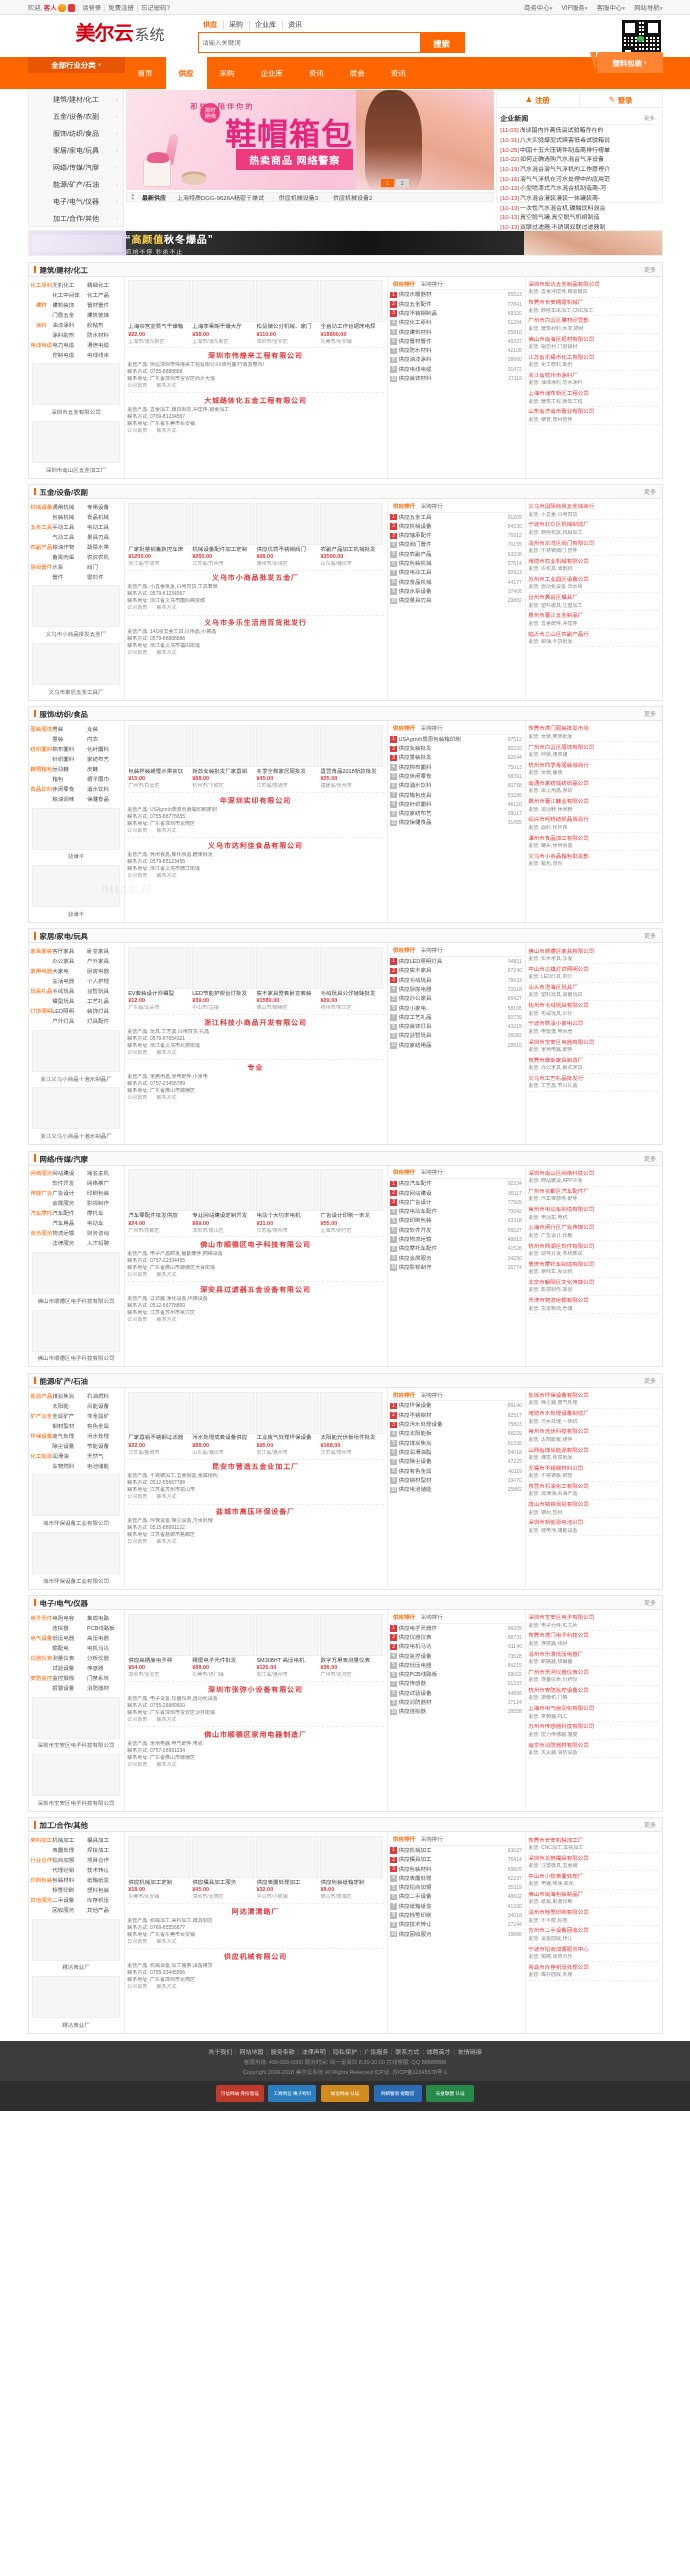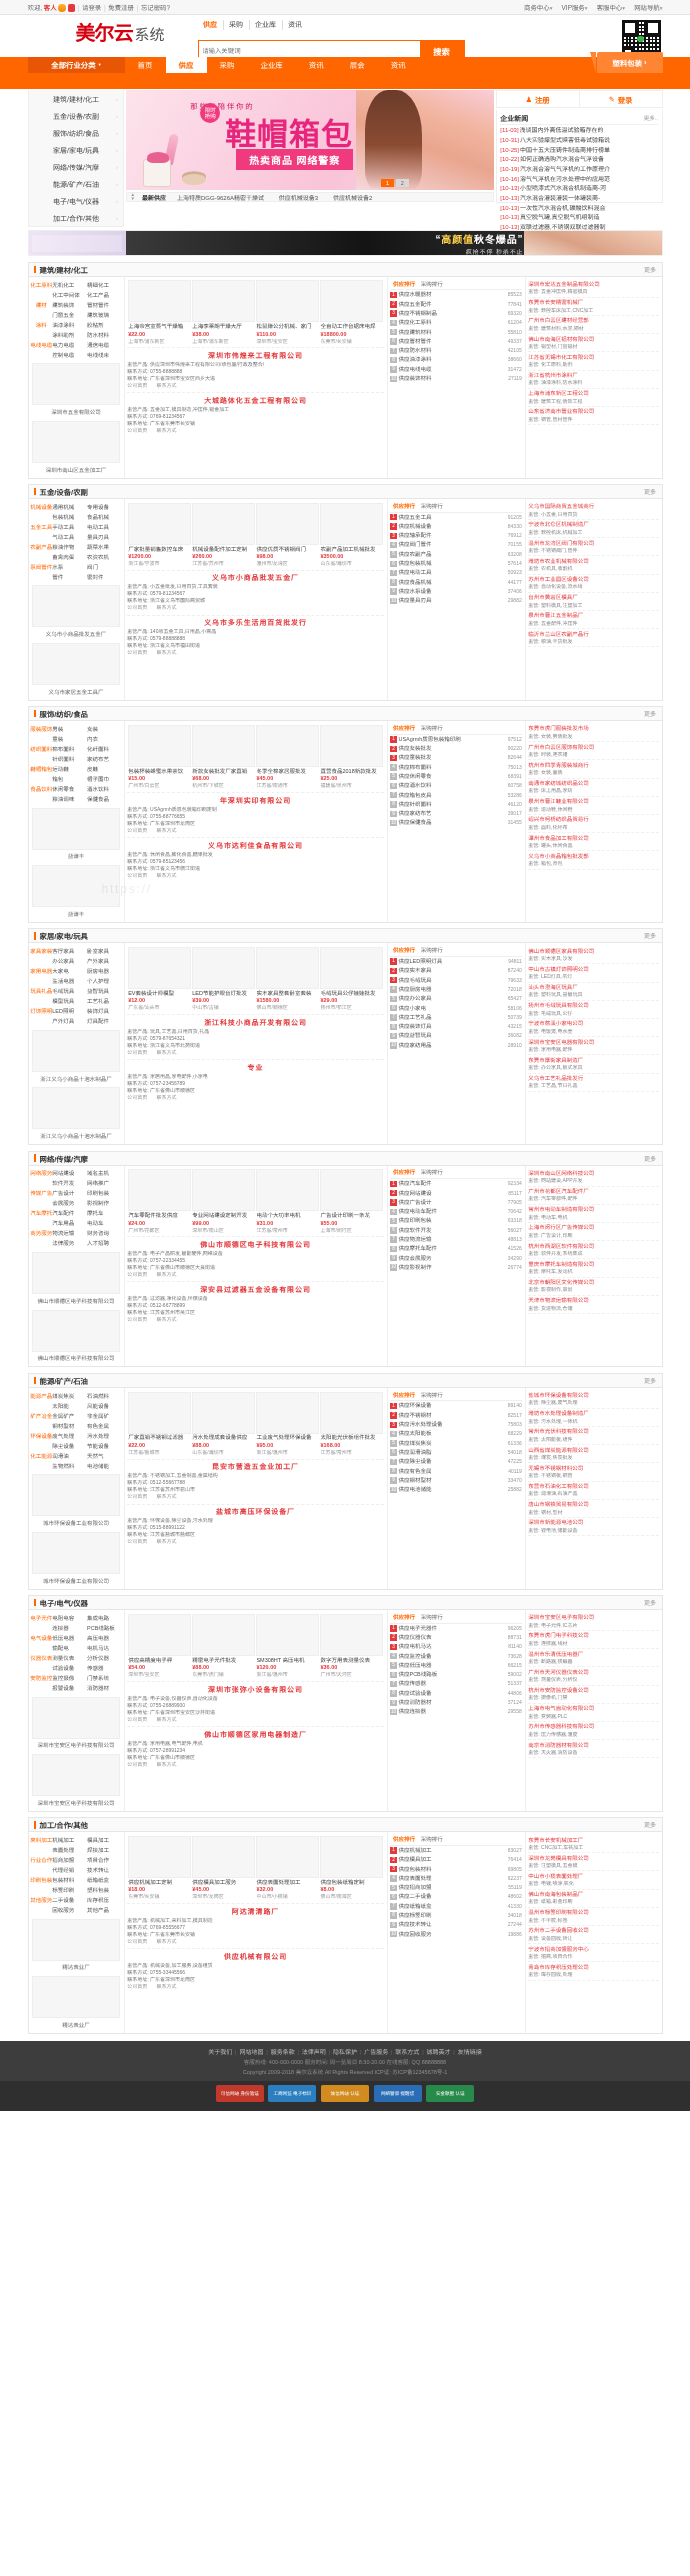--- a/index.html
+++ b/index.html
@@ -32,21 +32,21 @@
   .logo-box { width:170px; padding-left:48px; padding-top:4.6px; }
   .logo-main { font-size:20px; font-weight:bold; color:#d6000f;
      font-family:"DejaVu Sans",sans-serif; letter-spacing:-0.9px; line-height:1; display:inline-block;}
   .logo-sub { font-size:15px; color:#555; margin-left:1.8px; }
 
   .search-area { width:267px; padding-top:1.8px; }
   .search-tabs { display:flex; gap:0; font-size:7px; height:10px; }
   .search-tabs .st { padding:0 5.5px; color:#444; border-right:0.9px solid #ddd; line-height:9.2px;}
   .search-tabs .st.on { color:#f60; font-weight:bold; }
   .search-tabs .st:last-child { border-right:none; }
-  .search-box { display:flex; height:21px; border:1.8px solid #f60; margin-top:10px; }
+  .search-box { display:flex; height:21px; border:1.8px solid #f60; margin-top:2px; }
   .search-box input { flex:1; border:none; outline:none; font-size:6.4px; padding-left:3.7px;
      color:#999; font-family:inherit; }
   .search-btn { width:44px; background:#f60; color:#fff; font-size:8.3px; font-weight:bold;
      display:flex; align-items:center; justify-content:center; cursor:pointer; }
   .hot-words { font-size:6.4px; margin-top:2.8px; color:#666; display:flex; flex-wrap:wrap; gap:3.7px;}
   .hot-words .hw.hot { color:#f60; }
   .hot-words .hwsep { color:#ddd; }
   .hot-words .hw.rank { color:#555; }
 
   .qr-area { margin-left:auto; padding-right:1.8px; padding-top:1.8px; }
@@ -61,21 +61,21 @@
   .qr i{left:0.9px;bottom:0.9px;}
   .qr em{position:absolute;left:15.7px;top:15.7px;width:6.4px;height:6.4px;background:#3ab54a;border-radius:50%;}
 
   
   .mainnav { height:32px; background:#f60; position:relative; }
   .mainnav .wrap { display:flex; height:16.6px; align-items:stretch; position:relative; }
   .allcat { width:97px; background:#e85504; color:#fff; font-size:7.4px; font-weight:bold;
      display:flex; align-items:center; justify-content:center; gap:2.8px; }
   .allcat .caret { font-size:4.6px; }
   .mainnav .nav-items { display:flex; flex:1; }
-  .mainnav .nv { padding:8px 13px; font-size:7.4px; color:#fff; display:flex; align-items:center;
+  .mainnav .nv { padding:16px 13px; font-size:7.4px; color:#fff; display:flex; align-items:center;
      justify-content:center; min-width:41px; }
   .mainnav .nv.on { background:#fff; color:#f60; font-weight:bold; }
   .pubbtn { position:absolute; right:0; top:-4.6px; height:21px; width:66px; background:#ff8533;
      color:#fff; font-size:7.4px; font-weight:bold; display:flex; align-items:center;
      justify-content:center; border-radius:1.8px 1.8px 0 0; gap:1.8px;}
   .pubbtn:before{content:"";position:absolute;left:-6.4px;top:0;border-width:0 6.4px 21px 0;
      border-style:solid;border-color:transparent #ff8533 transparent transparent;}
 
   
   .hero { display:flex; margin-top:1.8px; }
@@ -130,21 +130,21 @@
   .news-hd .more { margin-left:auto; font-size:5.5px; color:#999; }
   .news-li { font-size:6px; line-height:8.8px; color:#444; white-space:nowrap;
      overflow:hidden; text-overflow:ellipsis; margin-top:0.9px;}
   .news-li .dt { color:#e4393c; margin-right:0.9px; }
 
   
   .adstrip { display:flex; height:26px; margin-top:2.8px; border:0.9px solid #eee; }
   .adstrip .ad-l { width:97px; background:linear-gradient(100deg,#efe4f5,#dcd0ea); position:relative;}
   .adstrip .ad-l:after{content:"";position:absolute;inset:3.7px;background:rgba(255,255,255,.25);}
   .adstrip .ad-m { flex:1; background:linear-gradient(90deg,#3a3a3a,#141414 60%,#2b2b2b);
-     position:relative; display:flex; align-items:flex-end; justify-content:center; flex-direction:column;}
+     position:relative; display:flex; align-items:flex-start; justify-content:center; flex-direction:column;}
   .adstrip .ad-m .t1 { color:#fff; font-size:10px; font-weight:bold; letter-spacing:0.9px;}
   .adstrip .ad-m .t1 em { color:#ffd34d; font-style:normal; }
   .adstrip .ad-m .t2 { color:#ddd; font-size:6px; margin-top:0.9px; letter-spacing:0.9px;}
   .adstrip .ad-r { width:138px; background:linear-gradient(200deg,#f3cdb8,#d9a185 60%,#f0d8c9); }
 
   
   .section { margin-top:5.5px; border:0.9px solid #e6e6e6; background:#fff; }
   .sec-hd { height:14px; background:#fafafa; border-bottom:0.9px solid #e6e6e6;
      display:flex; align-items:center; padding:0 5.5px; }
   .sec-hd .bar { width:1.8px; height:7.4px; background:#f60; margin-right:3.7px; }

